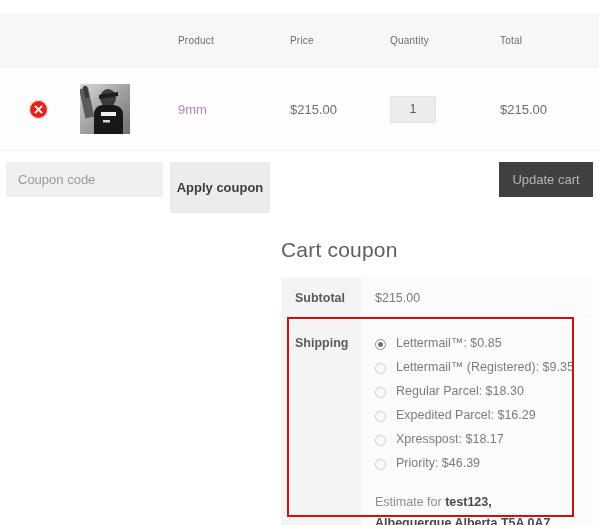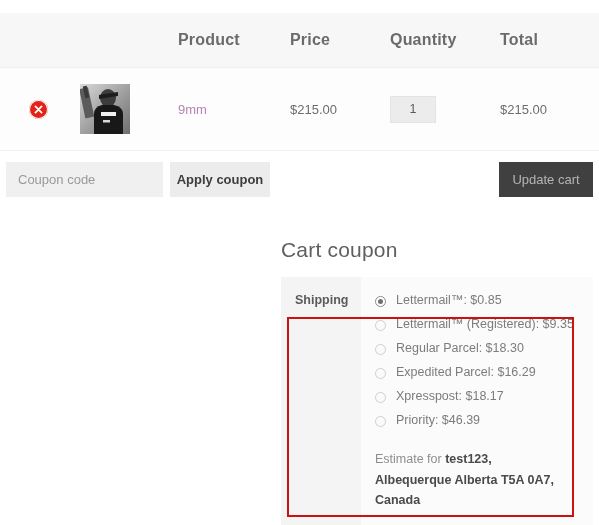--- a/index.html
+++ b/index.html
@@ -25,22 +25,22 @@
     width: 599px;
   }
   .cart-head {
     display: flex;
     align-items: center;
     height: 54px;
     background: #f7f7f7;
     border-bottom: 1px solid #f0f0f0;
   }
   .cart-head .col {
-    font-weight: bold;
-    font-size: 16px;
+    font-weight: normal;
+    font-size: 10px;
     color: #6b6b6b;
     letter-spacing: .2px;
   }
   .col-remove { width: 80px; flex: 0 0 80px; }
   .col-thumb  { width: 98px; flex: 0 0 98px; }
   .col-name   { width: 100px; flex: 0 0 100px; }
   .col-price  { width: 100px; flex: 0 0 100px; padding-left: 12px; }
   .col-qty    { width: 110px; flex: 0 0 110px; }
   .col-total  { width: 95px;  flex: 0 0 95px; }
 
@@ -124,21 +124,21 @@
     font-size: 13px;
     color: #9a9a9a;
     outline: none;
   }
   .coupon-input::placeholder { color: #9a9a9a; }
   .apply-btn {
     position: absolute;
     left: 170px;
     top: 0;
     width: 100px;
-    height: 35px;
+    height: 51px;
     background: #ececec;
     border: none;
     font-family: "Liberation Sans", sans-serif;
     font-size: 13px;
     font-weight: bold;
     color: #3d3d3d;
     cursor: pointer;
   }
   .update-btn {
     position: absolute;
@@ -314,20 +314,24 @@
   <input class="coupon-input" type="text" placeholder="Coupon code" style="">
   <button class="apply-btn">Apply coupon</button>
   <button class="update-btn">Update cart</button>
 </div>
 
 <div class="totals-wrap">
   <h2 class="totals-title">Cart coupon</h2>
 
   <table class="totals-table">
     <tbody>
+      <tr class="row-subtotal">
+        <th>Subtotal</th>
+        <td>$215.00</td>
+      </tr>
       <tr class="row-shipping">
         <th>Shipping</th>
         <td>
           <ul class="ship-list">
             <li>
               <span class="radio checked"></span>
               <span>Lettermail™: $0.85</span>
             </li>
             <li>
               <span class="radio"></span>

